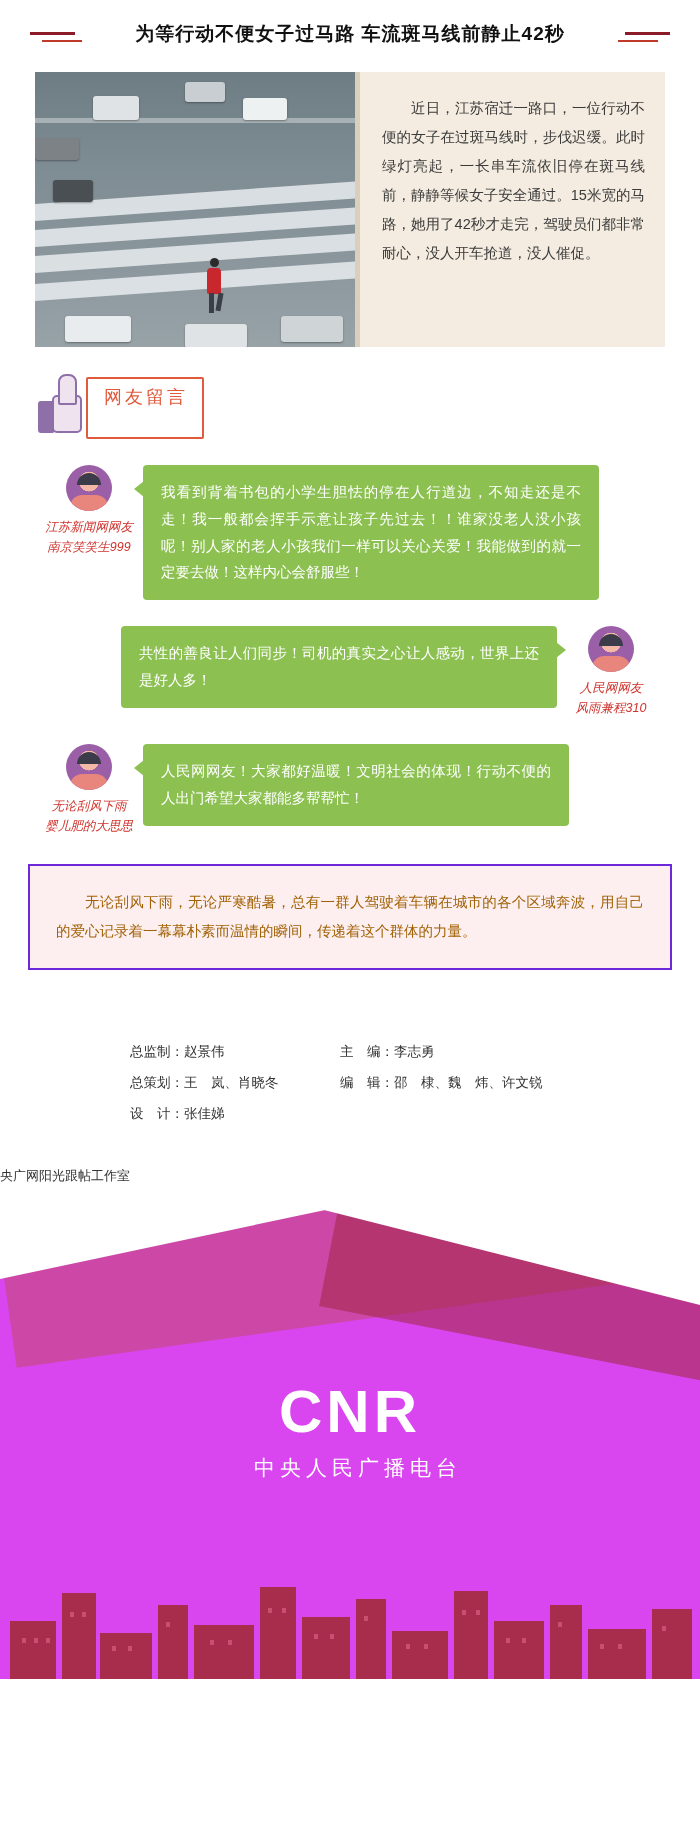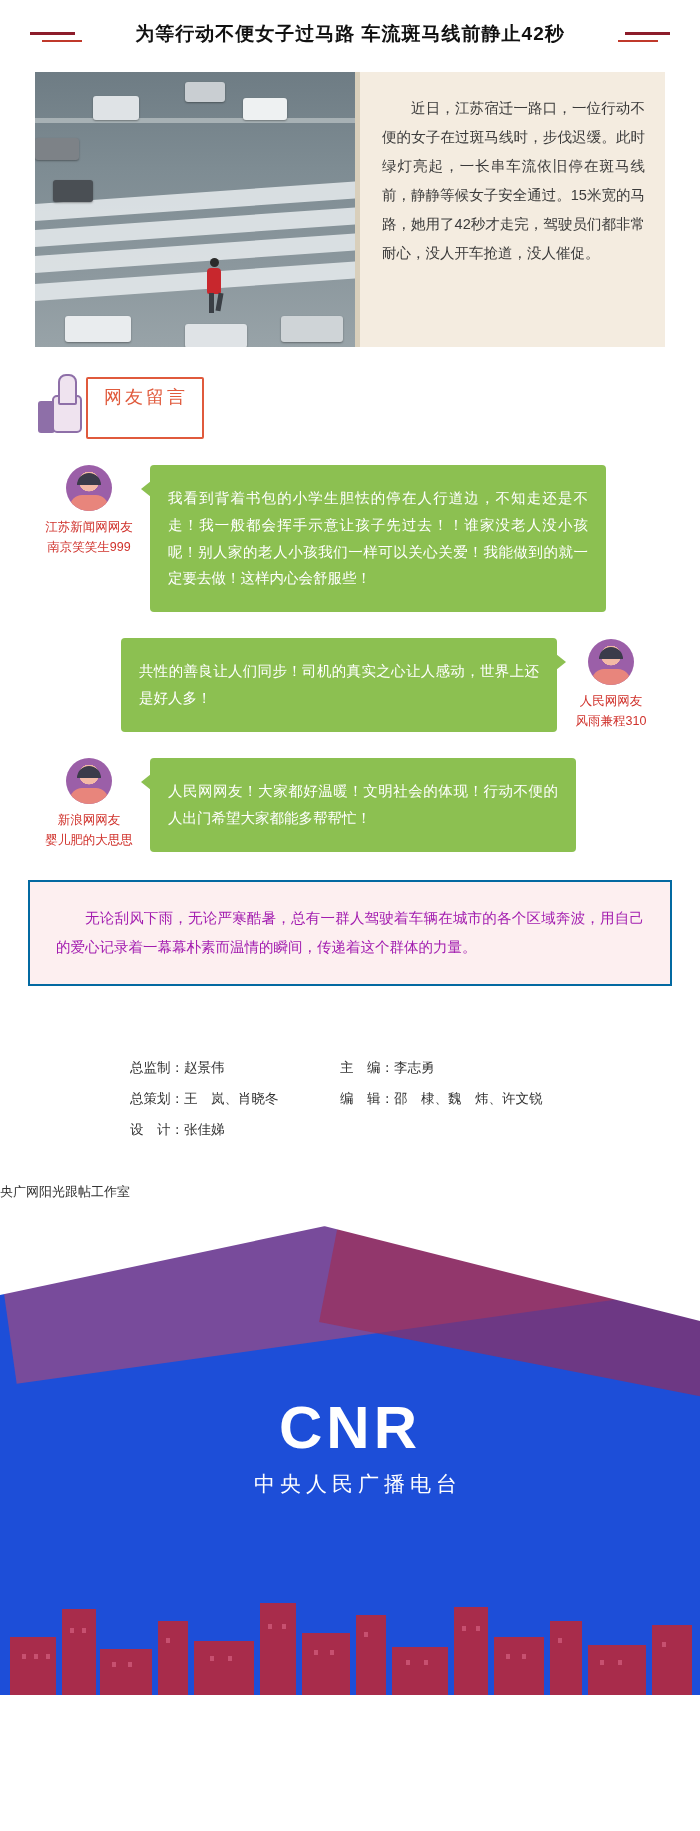--- a/index.html
+++ b/index.html
@@ -193,21 +193,21 @@
   }
 
   
   .comments { margin: 26px 35px 0 35px; }
 
   .cmt {
     display: flex;
     margin-bottom: 26px;
   }
   .cmt.left { align-items: flex-start; }
-  .cmt.right { justify-content: flex-end; align-items: center; }
+  .cmt.right { justify-content: flex-end; align-items: flex-start; }
 
   .who {
     width: 108px;
     flex: none;
     text-align: center;
   }
   .avatar {
     width: 46px; height: 46px;
     border-radius: 50%;
     margin: 0 auto 6px auto;
@@ -229,33 +229,33 @@
     left: 50%; bottom: 0;
     width: 38px; height: 16px;
     margin-left: -19px;
     border-radius: 12px 12px 0 0;
     background: #e8857c;
   }
   .who .name {
     font-size: 12.5px;
     color: #d0322c;
     line-height: 1.6;
+    font-style: italic;
   }
 
   .bubble {
     position: relative;
     background: #8cc051;
     color: #ffffff;
     font-size: 14.5px;
     line-height: 1.85;
-    padding: 20px 18px;
+    padding: 14px 18px;
     border-radius: 4px;
     max-width: 420px;
     text-align: justify;
-    margin-left: 7px;
   }
   .bubble.l::before {
     content: "";
     position: absolute;
     left: -9px; top: 16px;
     border-top: 8px solid transparent;
     border-bottom: 8px solid transparent;
     border-right: 10px solid #8cc051;
   }
   .bubble.r::after {
@@ -263,26 +263,26 @@
     position: absolute;
     right: -9px; top: 16px;
     border-top: 8px solid transparent;
     border-bottom: 8px solid transparent;
     border-left: 10px solid #8cc051;
   }
 
   
   .quote {
     margin: 28px 28px 0 28px;
-    border: 2px solid #0369a1;
+    border: 2px solid #6d28d9;
     background: #fdeff0;
     padding: 22px 26px;
     font-size: 14.5px;
     line-height: 2.0;
-    color: #a21caf;
+    color: #a16207;
     text-align: justify;
   }
   .quote p { margin: 0; text-indent: 2em; }
 
   
   .source {
     text-align: center;
     font-size: 13px;
     color: #333;
     margin-top: 34px;
@@ -305,21 +305,21 @@
     font-size: 13px;
     color: #333;
     margin-top: 38px;
   }
 
   
   .footer {
     position: relative;
     margin-top: 24px;
     height: 470px;
-    background: #1d4ed8;
+    background: #d946ef;
     overflow: hidden;
   }
   .footer .wedge-a {
     position: absolute;
     left: 0; top: 0;
     width: 0; height: 0;
     border-left: 330px solid #ffffff;
     border-bottom: 70px solid transparent;
   }
   .footer .wedge-b {
@@ -453,21 +453,21 @@
         <div class="name">人民网网友</div>
         <div class="name">风雨兼程310</div>
       </div>
     </div>
 
     <div class="cmt left">
       <div class="who">
         <div class="avatar">
             <div class="shirt"></div>
           </div>
-        <div class="name">新浪网网友</div>
+        <div class="name">无论刮风下雨</div>
         <div class="name">婴儿肥的大思思</div>
       </div>
       <div class="bubble l" style="max-width:390px">人民网网友！大家都好温暖！文明社会的体现！行动不便的人出门希望大家都能多帮帮忙！</div>
     </div>
 
   </div>
 
   <div class="quote">
     <p>无论刮风下雨，无论严寒酷暑，总有一群人驾驶着车辆在城市的各个区域奔波，用自己的爱心记录着一幕幕朴素而温情的瞬间，传递着这个群体的力量。</p>
   </div>

